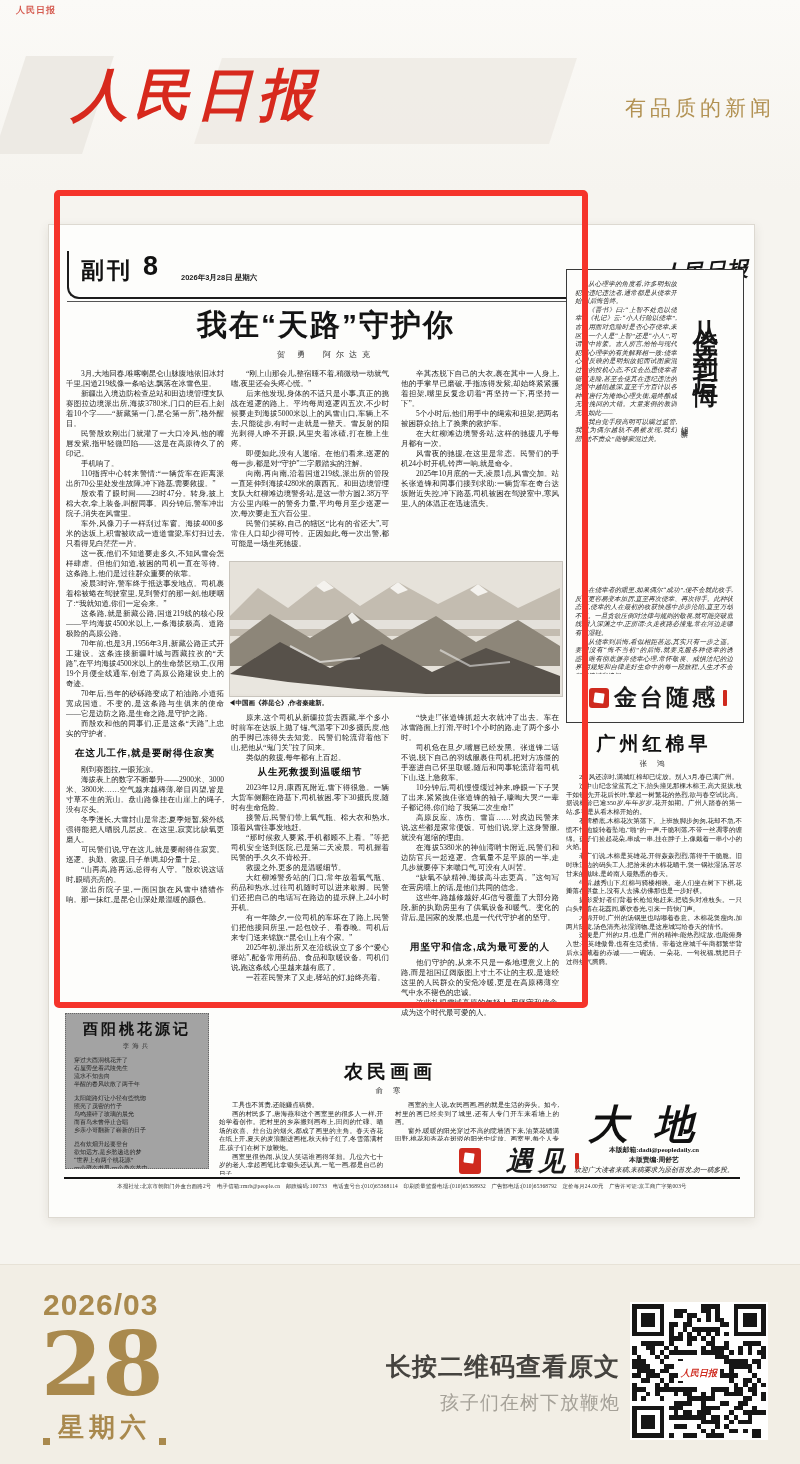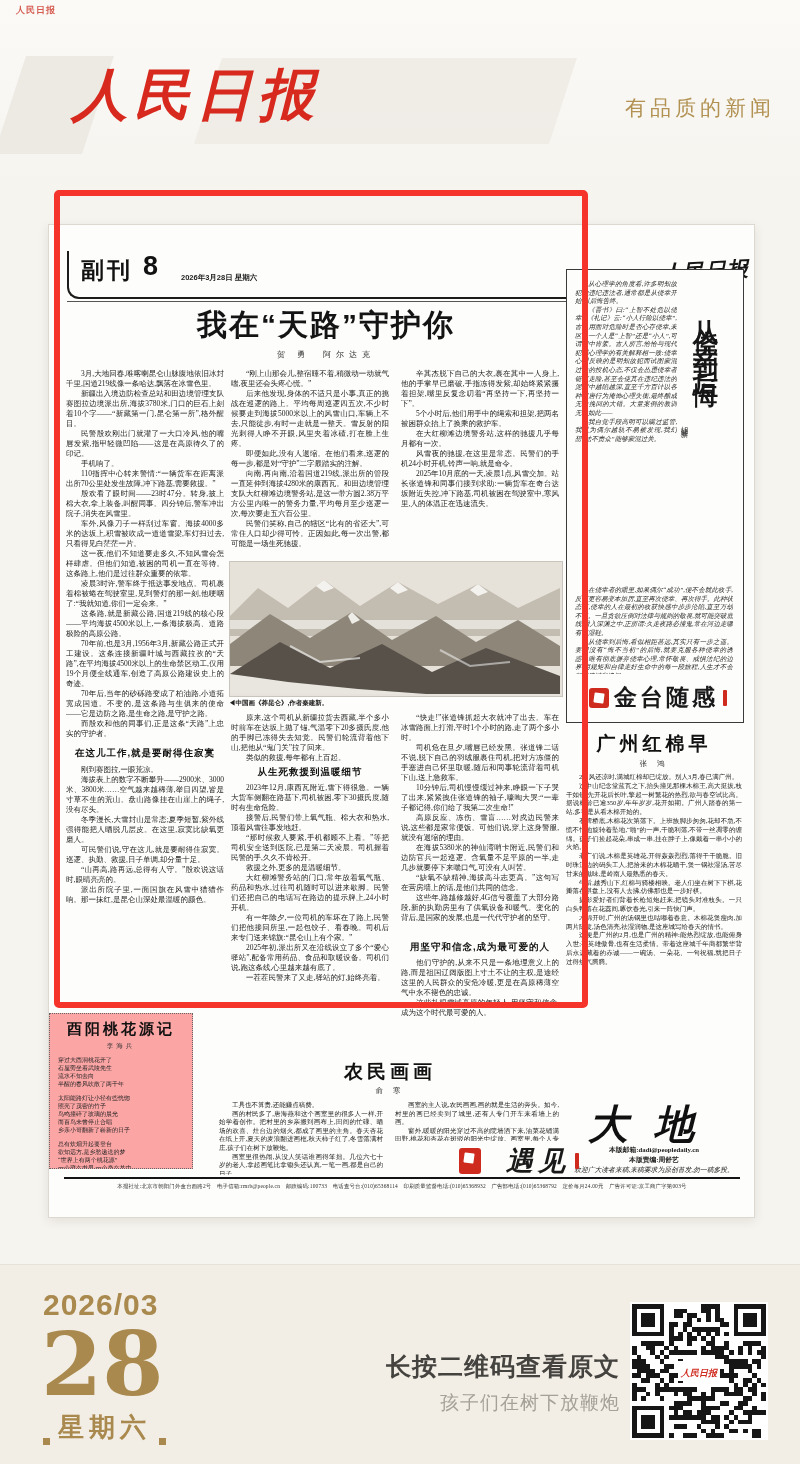--- a/index.html
+++ b/index.html
@@ -37,21 +37,21 @@
   .stamp-row{display:flex;align-items:center;gap:5px;}
   .stamp-seal{width:20px;height:20px;background:#cf2a1e;border-radius:3px;position:relative;}
   .stamp-seal:after{content:"";position:absolute;left:5px;top:5px;width:10px;height:10px;background:#fff;border-radius:1px;transform:rotate(8deg);}
   .stamp-word{font-family:"DejaVu Serif",serif;font-weight:bold;font-size:23px;color:#191919;letter-spacing:3px;}
   .stamp-tick{width:4px;height:16px;background:#cf2a1e;border-radius:1px;}
   .art-title{font-weight:bold;color:#111;text-align:center;letter-spacing:4px;}
   .art-author{font-size:7.5px;color:#333;text-align:center;letter-spacing:4px;font-family:"Liberation Serif",serif;}
   .dadi{font-family:"DejaVu Serif",serif;font-style:italic;font-weight:bold;font-size:40px;color:#101010;letter-spacing:26px;text-align:center;}
   .mailbox{font-size:6.8px;color:#222;text-align:center;line-height:10px;font-family:"Liberation Serif",serif;}
   .mailbox .b{font-weight:bold;}
-  .poembox{left:0;top:788px;width:144px;height:156px;border:1px dotted #666;background:#fca5a5;box-sizing:border-box;padding:6px 8px;overflow:hidden;}
+  .poembox{left:16px;top:788px;width:144px;height:156px;border:1px dotted #666;background:#a3a3a3;box-sizing:border-box;padding:6px 8px;overflow:hidden;}
   .poem-title{font-size:15px;font-weight:bold;letter-spacing:3px;text-align:center;color:#111;}
   .poem-author{font-size:6.5px;color:#333;text-align:center;letter-spacing:3px;margin:3px 0 5px;font-family:"Liberation Serif",serif;}
   .poem{font-family:"Liberation Serif",serif;font-size:6px;line-height:8px;color:#232323;}
   .poem .stanza{margin-bottom:6px;}
   .pagefoot-rule{height:2px;background:#141414;}
   .pagefoot{font-size:5.4px;color:#2e2e2e;text-align:center;font-family:"Liberation Serif",serif;letter-spacing:.2px;}
   
   .foot-band{left:0;top:1264px;width:800px;height:200px;background:#f2eee5;border-top:1px solid #e7e2d7;}
   .gold{color:#a9894d;}
   .date-top{font-size:30px;font-weight:bold;letter-spacing:1px;}

